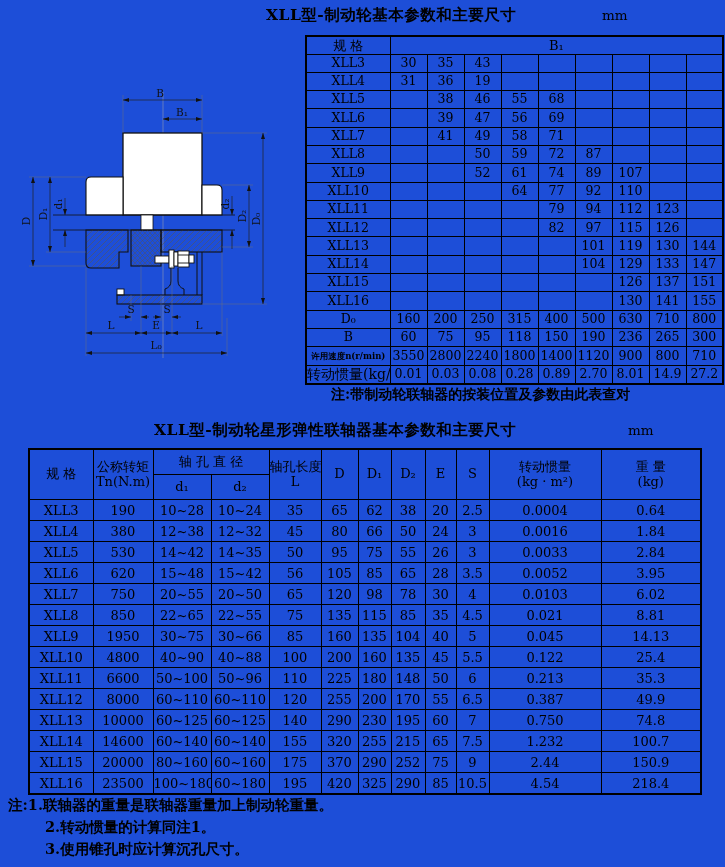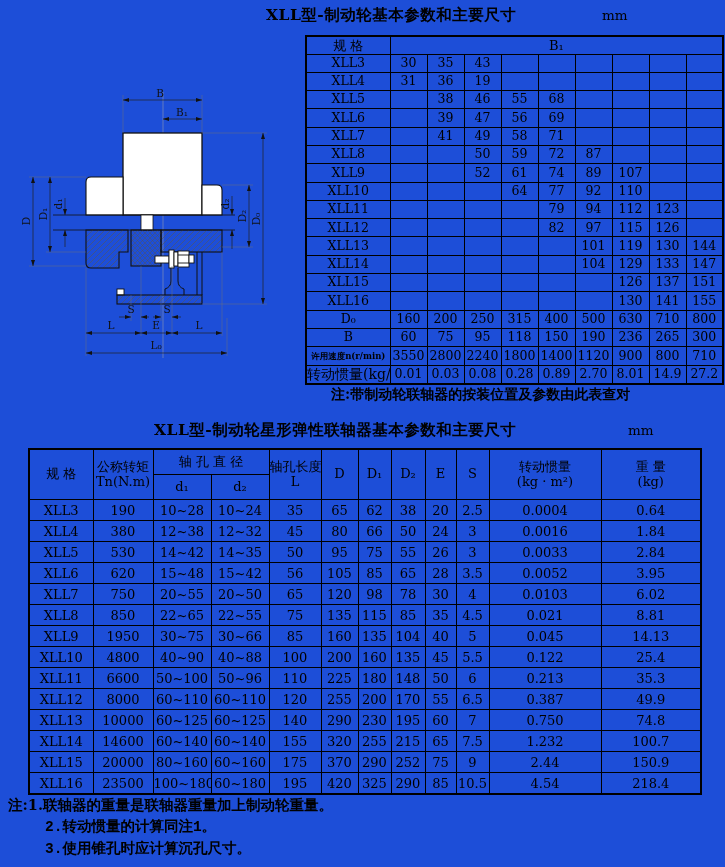--- a/index.html
+++ b/index.html
@@ -17,21 +17,21 @@
   .t1{position:absolute;left:305px;top:35px;width:417px;height:350px;border:2px solid #000;font-size:12.5px;}
   .t1 th{font-weight:400;font-size:13px;height:16.5px;line-height:1;}
   .t1 td{height:16.5px;line-height:1;}
 
   .t2{position:absolute;left:28px;top:448px;width:672px;height:343px;border:2px solid #000;font-size:13px;}
   .t2 thead th{font-weight:400;height:24px;line-height:1.15;}
   .t2 thead .two-line span{display:block;}
   .t2 tbody td{height:20px;line-height:1;}
 
   .footnotes{position:absolute;left:8px;top:794px;font-size:14.5px;font-weight:600;line-height:22px;}
-  .footnotes .indent{padding-left:37px;font-family:Liberation Mono, monospace;}
+  .footnotes .indent{padding-left:37px;}
 
   .drawing{position:absolute;left:5px;top:78px;}
   .drawing text{font-family:"DejaVu Serif","Liberation Serif",serif;font-size:10.5px;fill:#111;}
 </style>
 </head>
 <body>
 
 <div class="page">
 
   <div class="title1">XLL型-制动轮基本参数和主要尺寸</div>

